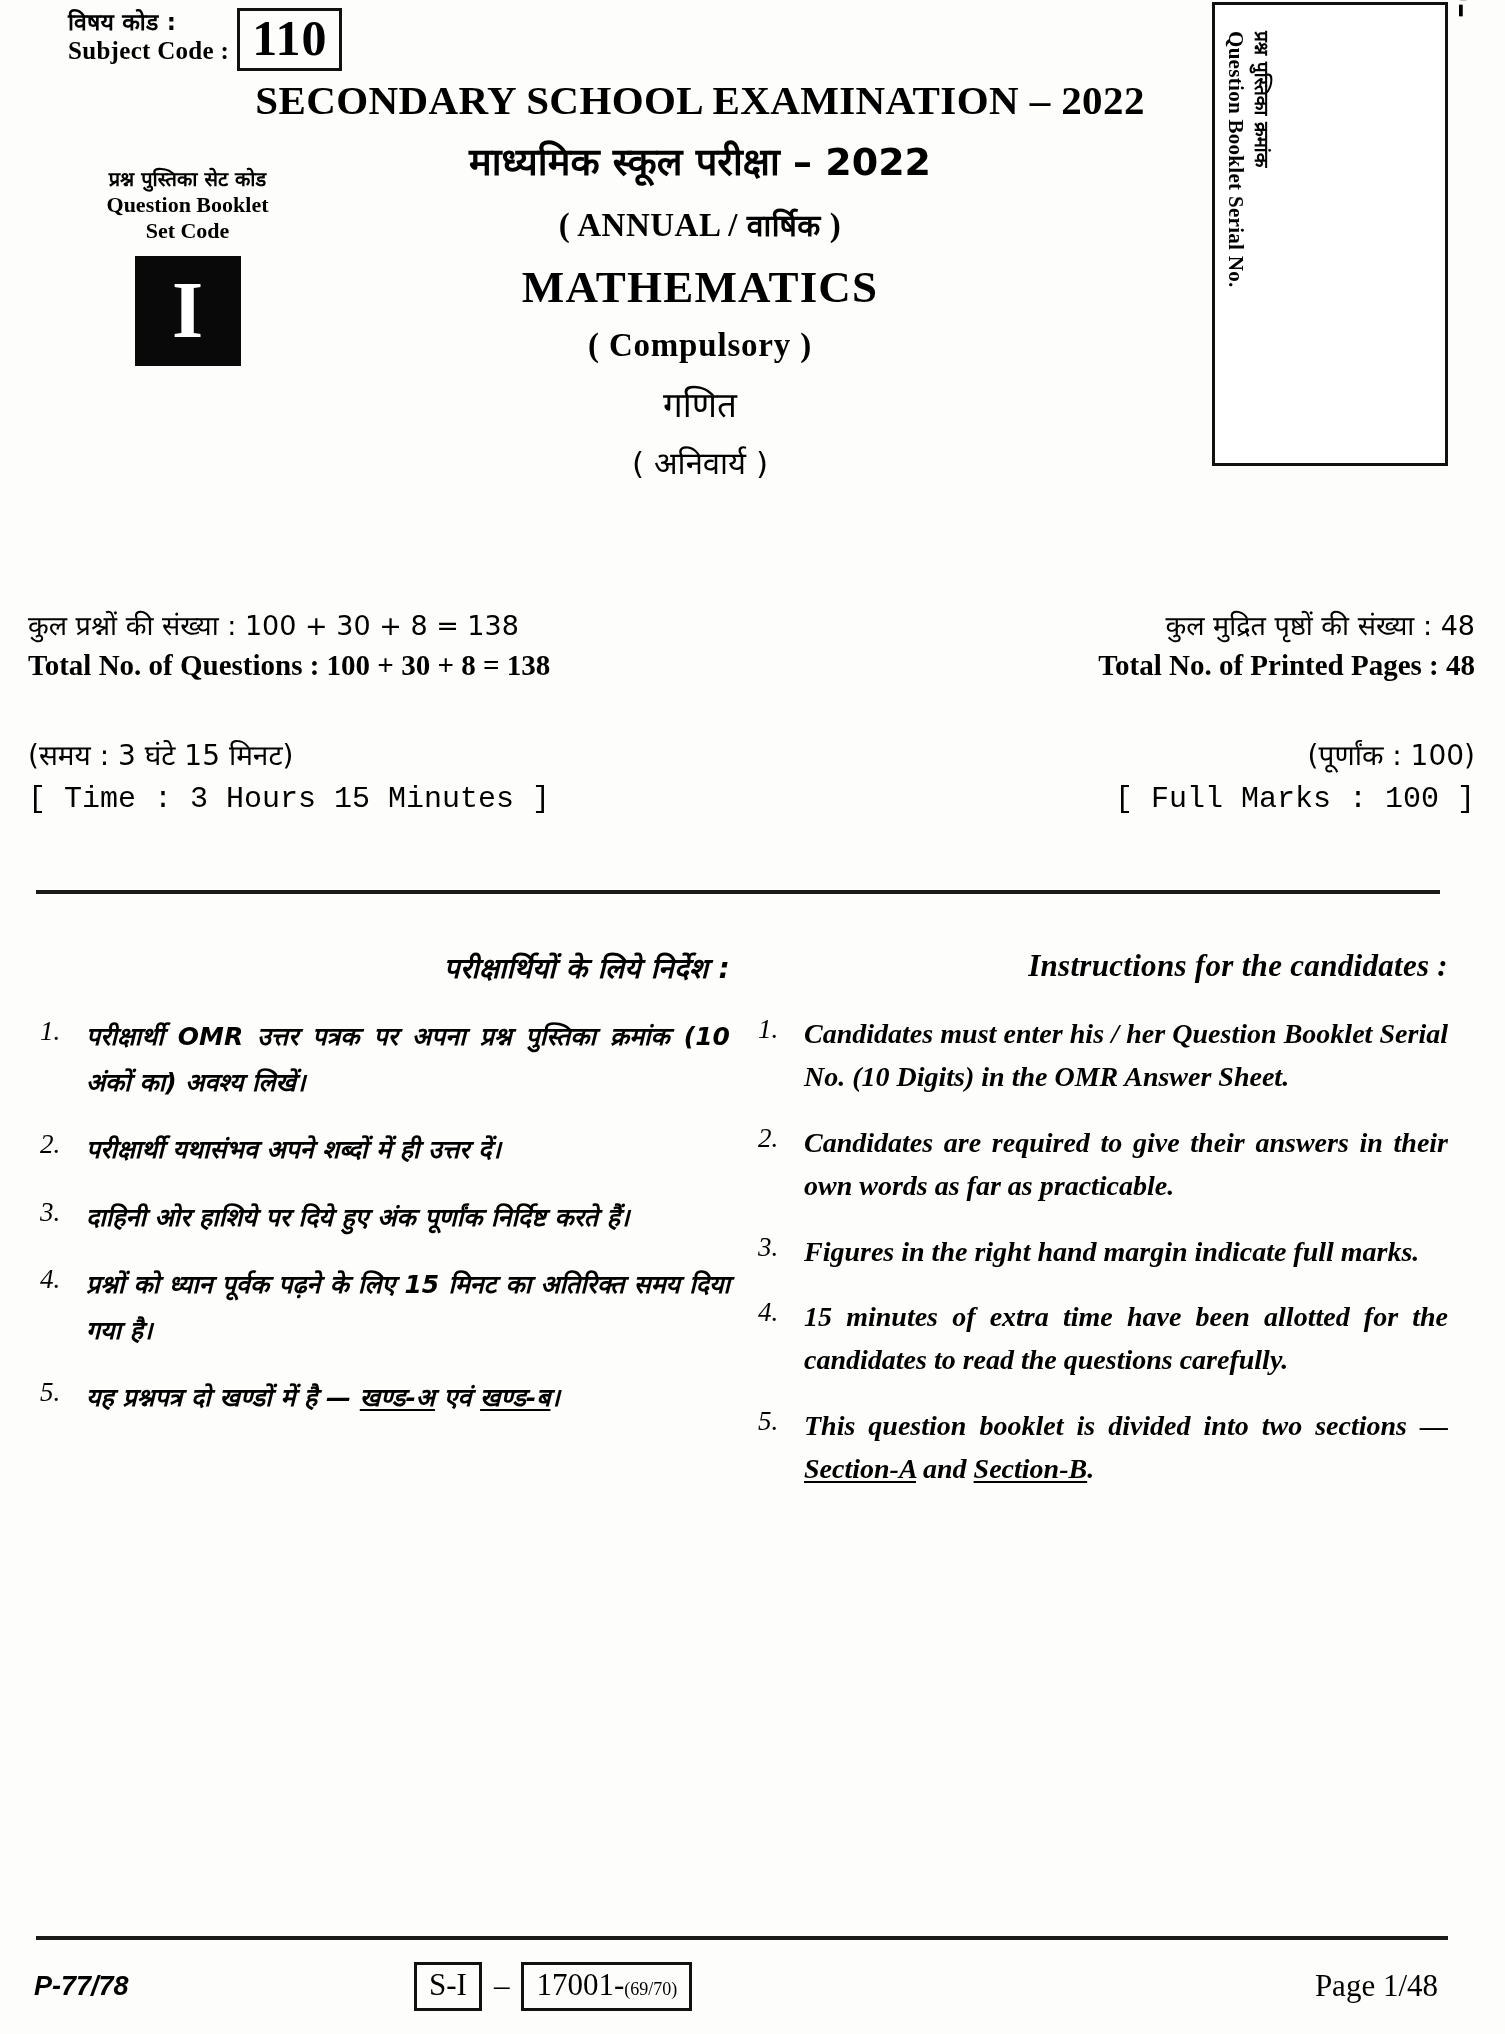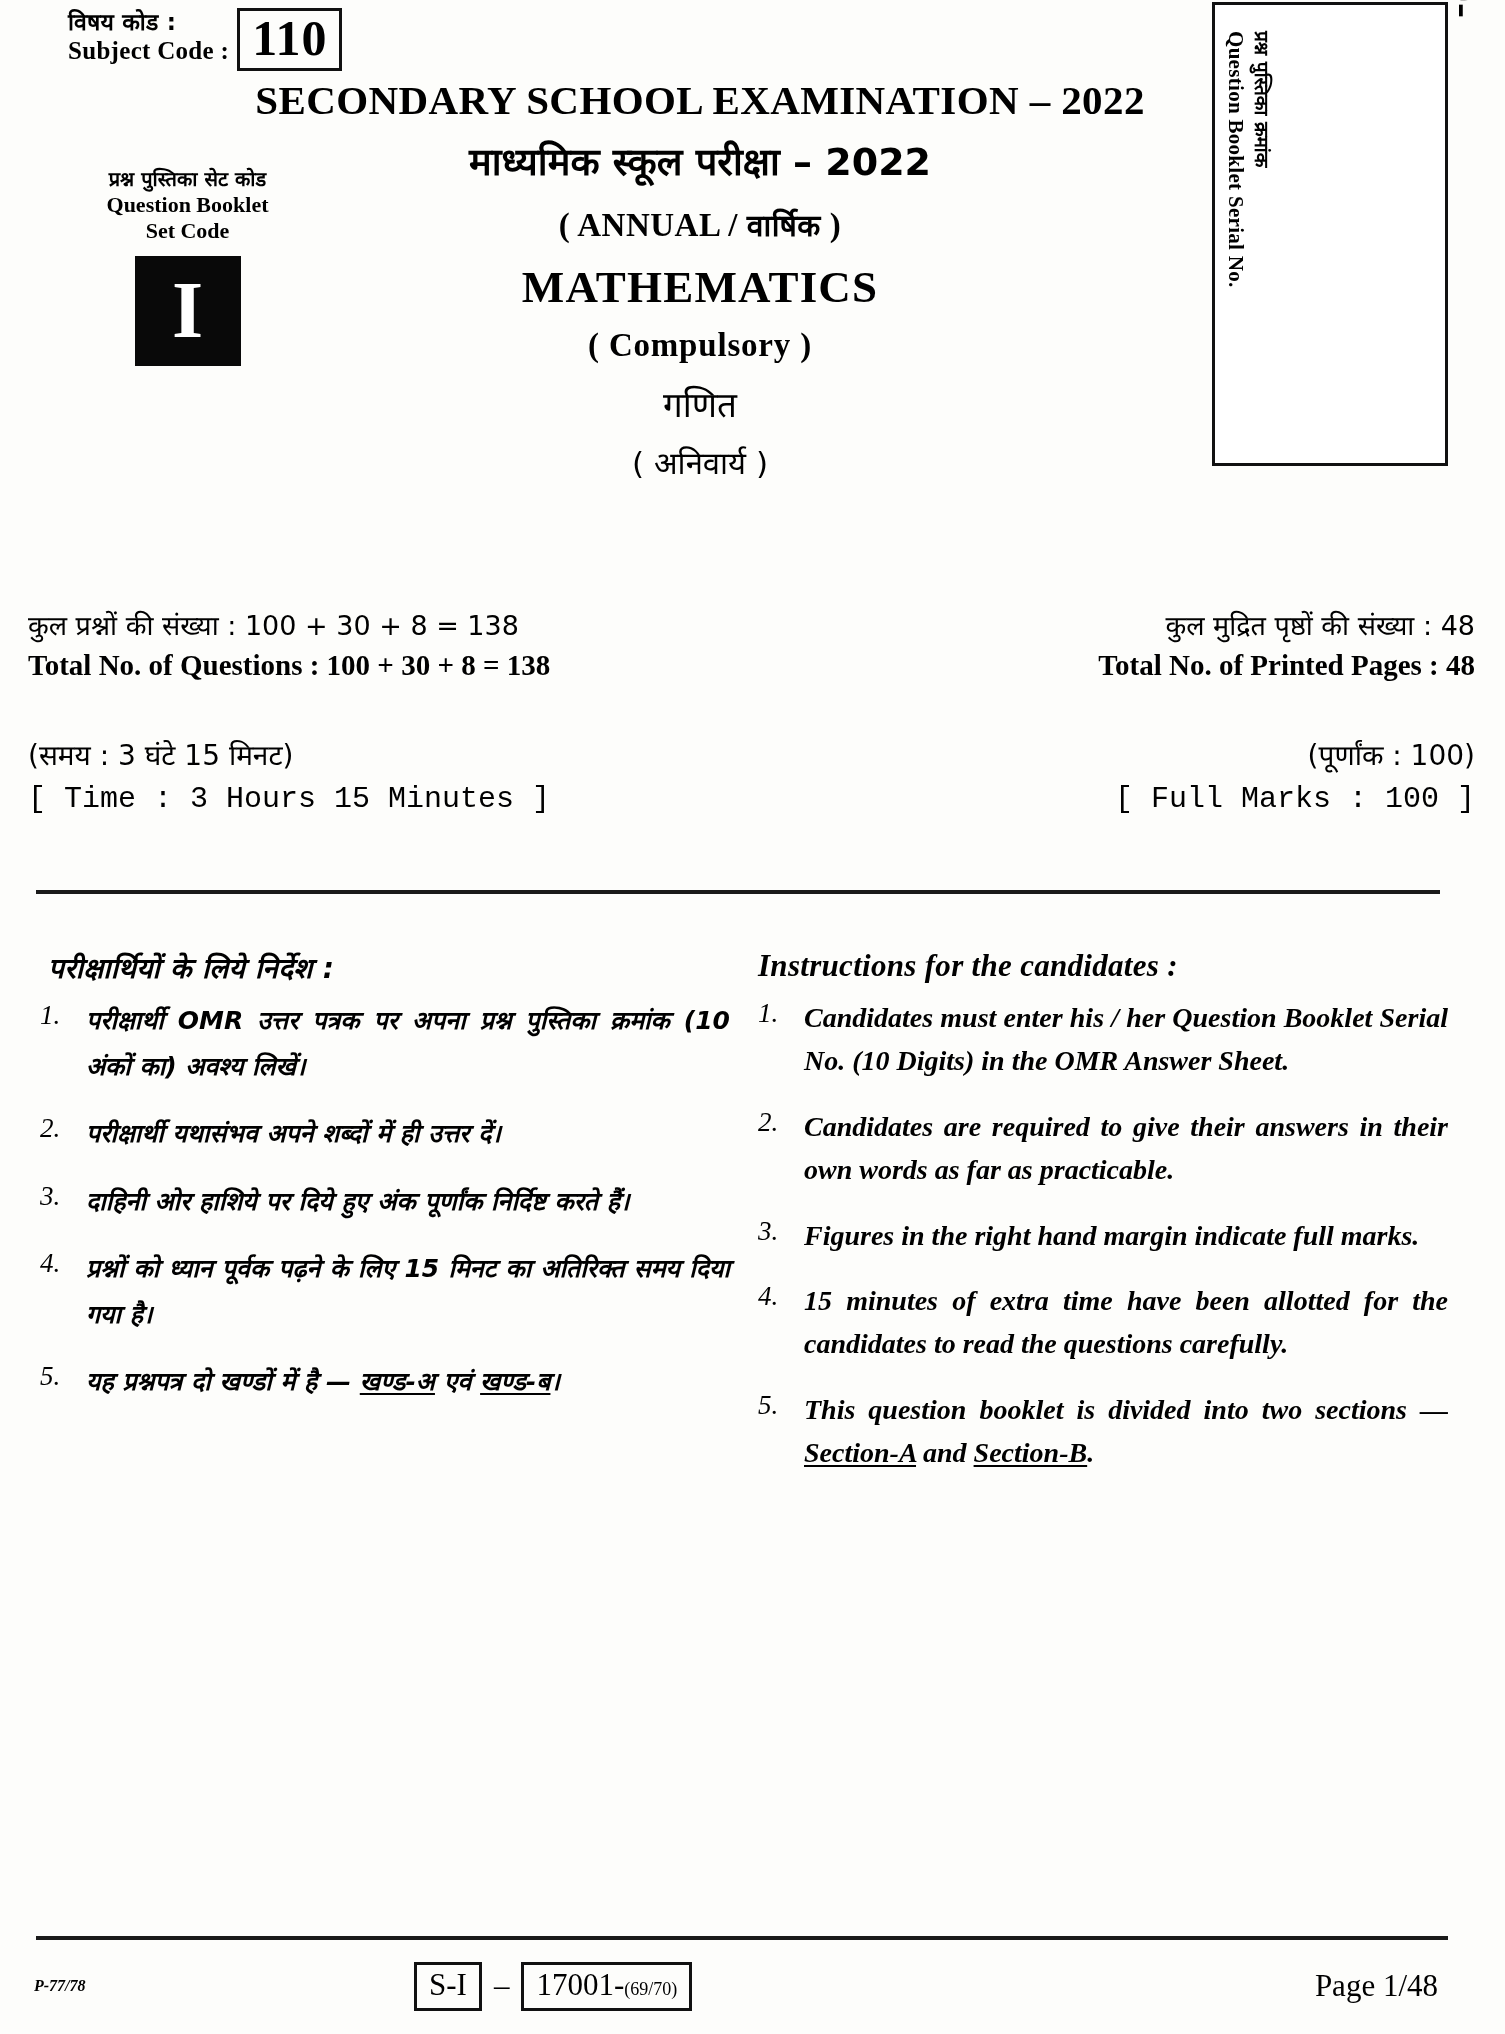--- a/index.html
+++ b/index.html
@@ -221,22 +221,23 @@
     left: 40px; top: 948px;
     width: 1420px;
     display: flex;
     gap: 28px;
   }
   .instr-col { width: 690px; }
   .instr-head {
     font-size: 30px;
     font-weight: bold;
     font-style: italic;
-    margin-bottom: 12px;
+    margin-bottom: 28px;
     letter-spacing: .3px;
+    text-align: right;
   }
   .instr-head.hindi-head {
     font-family: "DejaVu Sans", sans-serif;
     font-size: 28px;
     padding-left: 8px;
   }
   .instr-head.eng-head {
     font-family: "Liberation Serif", serif;
     font-size: 31px;
   }
@@ -273,24 +274,24 @@
   .instr-text u { text-decoration: underline; text-underline-offset: 3px; }
 
   
   #footer {
     left: 34px; top: 1962px;
     width: 1420px;
     display: flex;
     align-items: center;
   }
   #footer-code {
-    font-family: Liberation Serif, serif;
+    font-family: Liberation Sans, sans-serif;
     font-weight: bold;
     font-style: italic;
-    font-size: 16px;
+    font-size: 27px;
     width: 380px;
   }
   #footer-center {
     display: flex;
     align-items: center;
     gap: 12px;
     flex: 0 0 auto;
   }
   .fbox {
     border: 3px solid #111;

